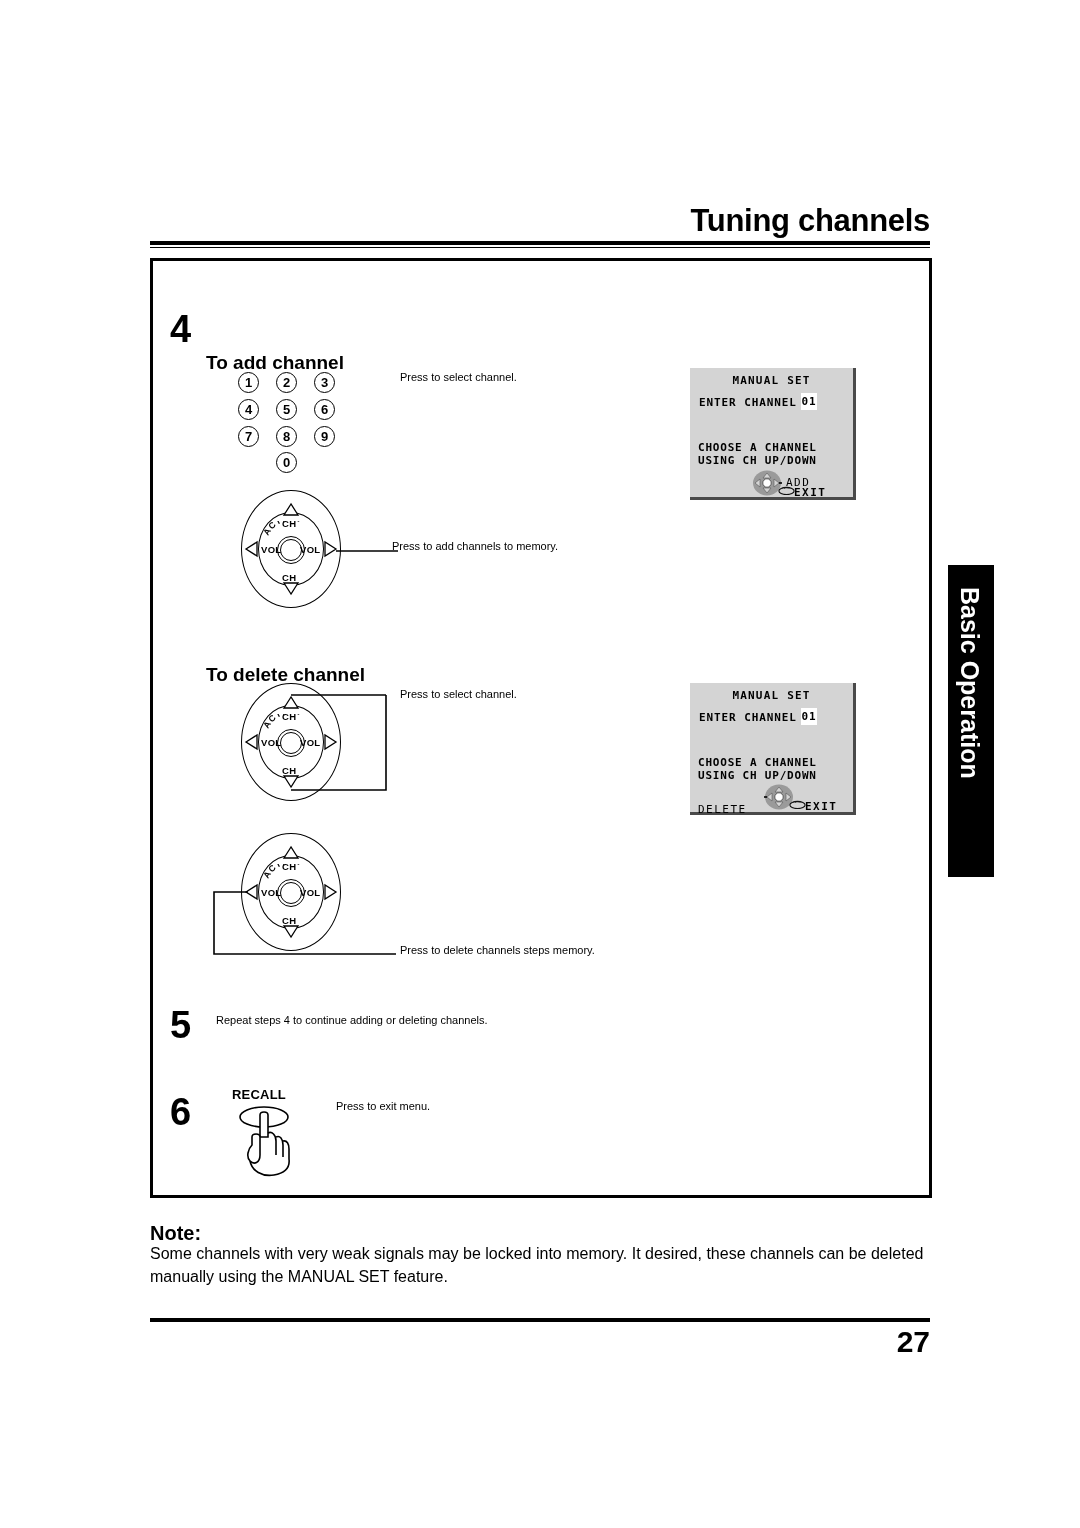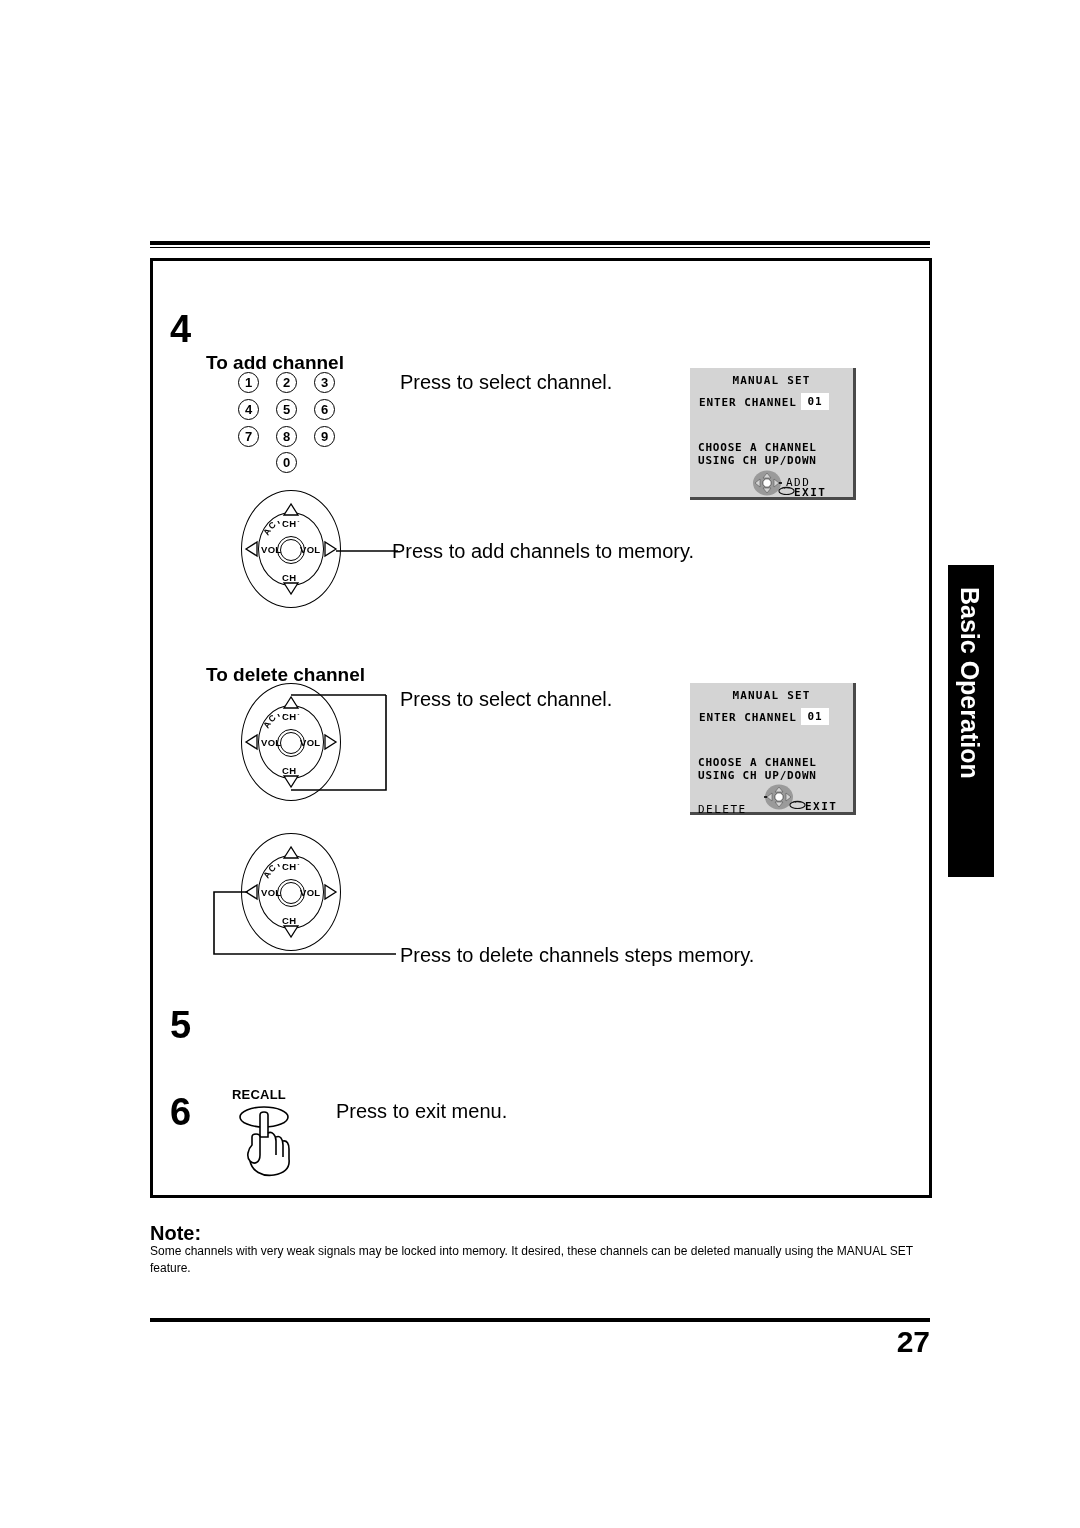--- a/index.html
+++ b/index.html
@@ -35,21 +35,21 @@
 
   
   .step-num{
     position:absolute;font-size:38px;font-weight:bold;line-height:1;
   }
 
   
   .sub-head{position:absolute;font-size:19px;font-weight:bold;margin-top:14px;}
 
   
-  .caption{position:absolute;font-size:20px;white-space:nowrap;}
+  .caption{position:absolute;font-size:11px;white-space:nowrap;}
 
   
   .keypad{position:absolute;left:232px;top:368px;width:110px;height:100px;}
   .key{
     position:absolute;width:21px;height:21px;border:1.6px solid #000;
     border-radius:50%;font-size:13px;font-weight:bold;
     display:flex;align-items:center;justify-content:center;
     box-sizing:border-box;background:#fff;
   }
 
@@ -90,59 +90,60 @@
     margin-top:15px;
   }
   .osd .o-title{
     position:absolute;left:0;right:0;top:6px;text-align:center;
     font-size:11px;font-weight:bold;letter-spacing:1.2px;
   }
   .osd .o-row{
     position:absolute;left:9px;top:28px;font-size:11px;font-weight:bold;letter-spacing:.9px;
   }
   .osd .o-val{
-    position:absolute;left:111px;top:25px;width:28px;height:17px;background:#fff;
+    position:absolute;left:111px;top:25px;width:16px;height:17px;background:#fff;
     display:flex;align-items:center;justify-content:center;
     font-size:11px;font-weight:bold;letter-spacing:.8px;
   }
   .osd .o-hint{
     position:absolute;left:8px;top:74px;font-size:11px;font-weight:bold;
     letter-spacing:.8px;line-height:1.15;
   }
   .osd .o-stick{position:absolute;width:30px;height:26px;}
   .osd .o-add{position:absolute;font-size:11px;font-weight:normal;letter-spacing:1.5px;}
   .osd .o-exit{position:absolute;font-size:11px;font-weight:bold;letter-spacing:1.5px;}
   .osd .o-recall{position:absolute;width:17px;height:9px;}
 
   
   .recall-label{
     position:absolute;font-size:13px;font-weight:bold;letter-spacing:.2px;
   }
 
   
   .note-head{position:absolute;left:150px;top:1222px;font-size:20px;font-weight:bold;}
   .note-body{
-    position:absolute;left:150px;top:1243px;width:790px;font-size:12px;line-height:1.42;
+    position:absolute;left:150px;top:1243px;width:790px;font-size:16px;line-height:1.42;
   }
 
   
   .footer-rule{
     position:absolute;left:150px;top:1318px;width:780px;height:4px;background:#000;
   }
   .page-num{
     position:absolute;left:150px;top:1325px;width:780px;text-align:right;
     font-size:30px;font-weight:bold;
   }
   svg.connector{position:absolute;overflow:visible;}
 </style>
 </head>
 <body>
 
 <div class="page">
 
+  <div class="header-title">Tuning channels</div>
   <div style="position:absolute;left:150px;top:241px;width:780px;">
     <div style="height:4px;background:#000;"></div>
     <div style="height:2px;background:#fff;"></div>
     <div style="height:1px;background:#000;"></div>
   </div>
 
   <div class="side-tab">
     <span>Basic Operation</span>
   </div>
 
@@ -303,20 +304,21 @@
       </text>
     </svg>
   </div>
 
   <svg class="connector" style="left:208px;top:888px;" width="200" height="80">
     <path d="M 40,4 L 6,4 L 6,66 L 188,66" stroke="#000" stroke-width="1.6" fill="none"></path>
   </svg>
   <div class="caption" style="left:400px;top:944px;">Press to delete channels steps memory.</div>
 
   <div class="step-num" style="left:170px;top:1006px;">5</div>
+  <div class="caption" style="left:216px;top:1014px;">Repeat steps 4 to continue adding or deleting channels.</div>
 
   <div class="step-num" style="left:170px;top:1093px;">6</div>
   <div class="recall-label" style="left:232px;top:1087px;">RECALL</div>
   <svg style="position:absolute;left:230px;top:1103px;" width="76" height="76" viewBox="0 0 76 76">
     <ellipse cx="34" cy="14" rx="24" ry="10" fill="#fff" stroke="#000" stroke-width="1.6"></ellipse>
     <path d="M 30,12 C 30,8 38,8 38,12 L 38,34 L 30,34 Z" fill="#fff" stroke="#000" stroke-width="1.6"></path>
     <path d="M 30,34 L 30,52 C 30,60 24,62 20,58 C 16,54 18,46 22,42 L 22,34
              C 22,30 30,30 30,34 Z" fill="#fff" stroke="#000" stroke-width="1.6"></path>
     <path d="M 38,30 C 42,28 46,32 46,38 L 46,52" fill="none" stroke="#000" stroke-width="1.6"></path>
     <path d="M 46,34 C 50,32 53,36 53,42 L 53,54" fill="none" stroke="#000" stroke-width="1.6"></path>

